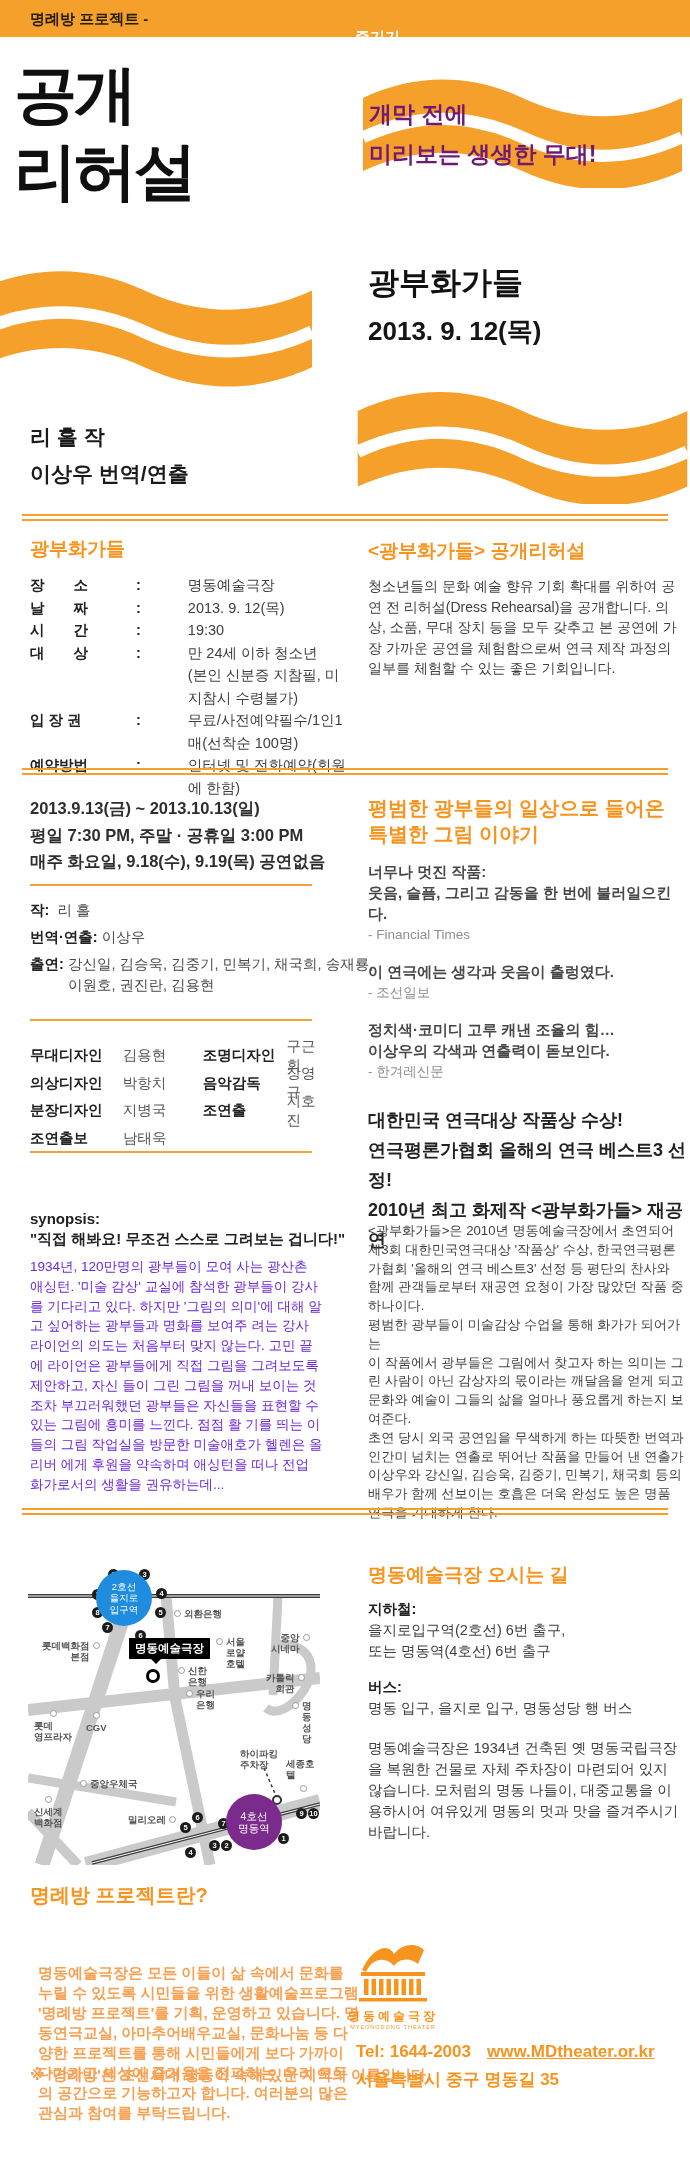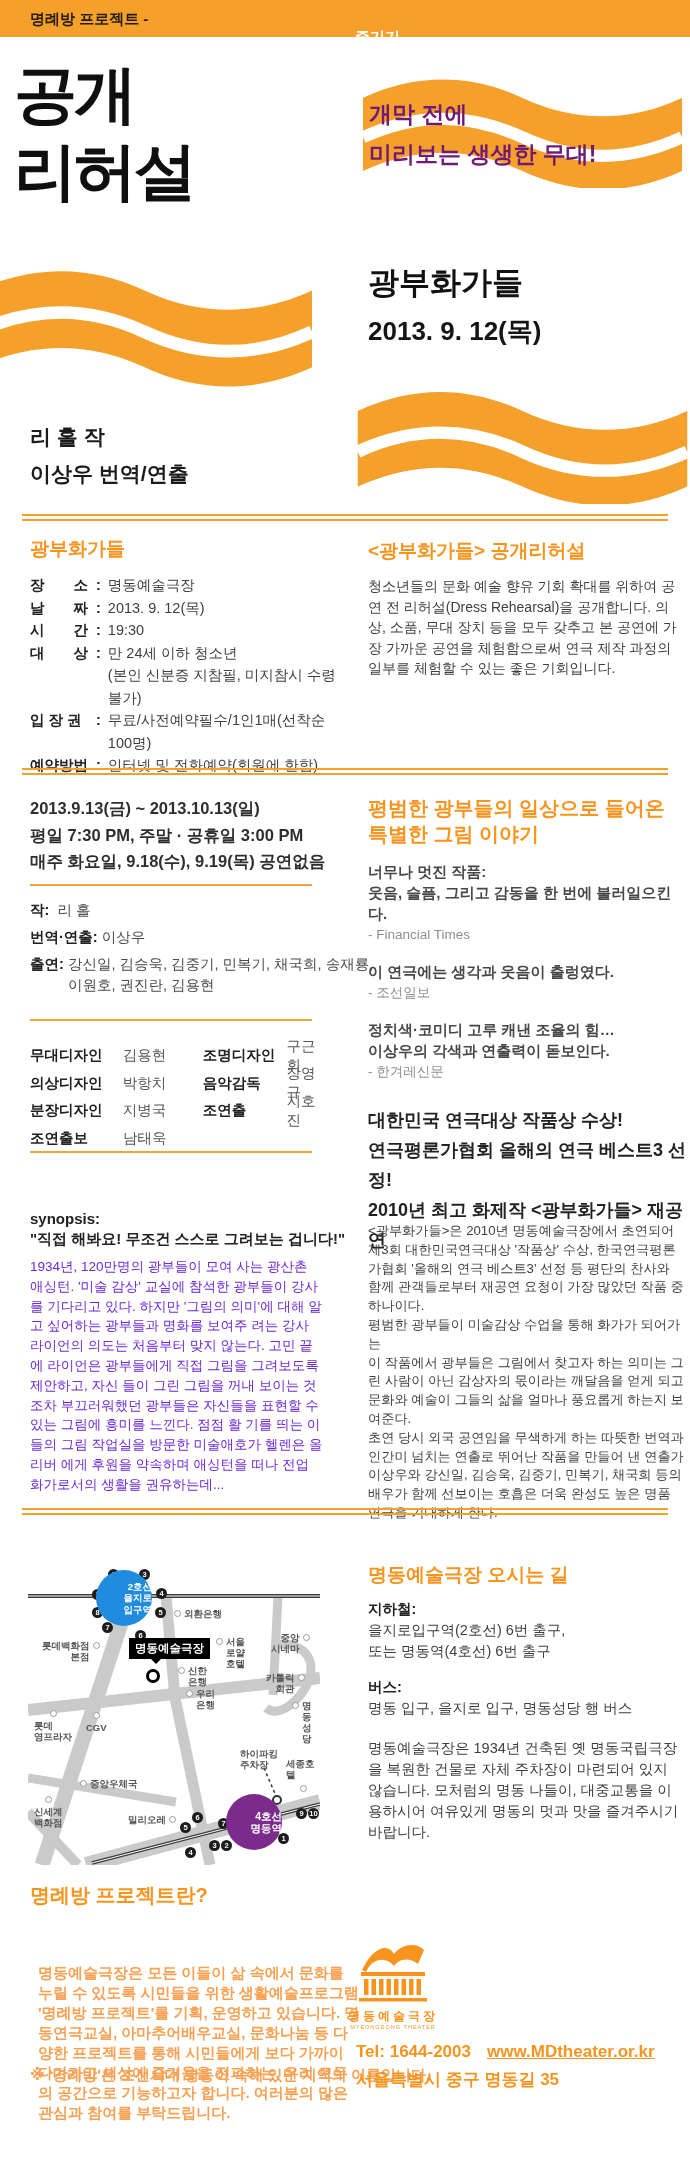--- a/index.html
+++ b/index.html
@@ -18,21 +18,21 @@
   .credit1{left:30px;top:423px;font-size:21px;font-weight:800;color:#1a1a1a;}
   .credit2{left:30px;top:460px;font-size:21px;font-weight:800;color:#1a1a1a;}
   .wave{z-index:1;}
   
   .dbl{height:3px;border-top:2px solid #F5A02A;border-bottom:2px solid #F5A02A;}
   .thin{height:0;border-top:2px solid #F2A43C;}
   
   .h-orange{font-size:19px;font-weight:800;color:#F7941E;}
   
   .info-rows{left:30px;top:574px;width:320px;font-size:14.5px;line-height:22.5px;}
-  .irow{display:flex;}
+  .irow{display:flex;gap:40px;}
   .ilabel{min-width:64px;font-weight:800;color:#222;white-space:pre;}
   .icolon{margin:0 7px 0 2px;color:#222;font-weight:700;}
   .irow.nosep .icolon{visibility:hidden;}
   .ival{color:#3f3f3f;}
   .para{font-size:14px;line-height:20.5px;color:#3f3f3f;white-space:pre-line;}
   
   .sched{font-size:16.5px;font-weight:800;color:#2e2e2e;}
   .cred-line{font-size:14.5px;color:#4a4a4a;}
   .cred-line b{color:#222;}
   
@@ -51,21 +51,21 @@
   .rev-line{font-size:15px;font-weight:800;color:#474747;line-height:21px;white-space:pre-line;}
   .rev-src{font-size:13.5px;color:#8f8f8f;line-height:21px;}
   .awards{left:368px;top:1105px;font-size:18px;line-height:30px;font-weight:800;color:#222;white-space:pre-line;}
   .rev-body{left:368px;top:1222px;width:316px;font-size:13.2px;line-height:18.8px;color:#3f3f3f;white-space:pre-line;}
   
   .dir-label{font-size:14.5px;font-weight:800;color:#222;}
   .dir-text{font-size:14.5px;color:#3f3f3f;line-height:21px;white-space:pre-line;}
   
   #map{left:28px;top:1550px;width:292px;height:315px;}
   #map svg{position:absolute;left:0;top:0;}
-  .station{position:absolute;border-radius:50%;color:#fff;text-align:right;font-weight:700;z-index:4;}
+  .station{position:absolute;border-radius:50%;color:#fff;text-align:center;font-weight:400;z-index:4;}
   .st2{left:68px;top:20px;width:56px;height:56px;background:#1F8CE0;font-size:9.5px;line-height:11.5px;padding-top:0;display:flex;flex-direction:column;justify-content:center;}
   .st4{left:198px;top:244px;width:56px;height:56px;background:#7B2B8C;font-size:10.5px;line-height:12px;display:flex;flex-direction:column;justify-content:center;}
   .theater-tag{position:absolute;left:101px;top:88px;background:#000;color:#fff;font-size:11.5px;font-weight:800;padding:3px 6px;z-index:5;}
   .theater-arrow{position:absolute;left:121px;top:107px;width:0;height:0;border:7px solid transparent;border-top-color:#000;z-index:5;}
   .theater-dot{position:absolute;left:118px;top:119px;width:8px;height:8px;border:3px solid #000;border-radius:50%;background:#fff;z-index:5;}
   .exit{position:absolute;width:11px;height:11px;border-radius:50%;background:#1c1c1c;color:#fff;font-size:7.5px;line-height:11px;text-align:center;font-weight:700;z-index:3;}
   .mlab{position:absolute;display:flex;gap:3px;align-items:flex-start;font-size:9.5px;font-weight:700;color:#555;line-height:11px;z-index:2;}
   .mlab .t{white-space:pre-line;}
   .mdot{width:5px;height:5px;border:1.5px solid #9a9a9a;border-radius:50%;background:#fff;flex:none;margin-top:2px;}
   .dright{flex-direction:row-reverse;}

